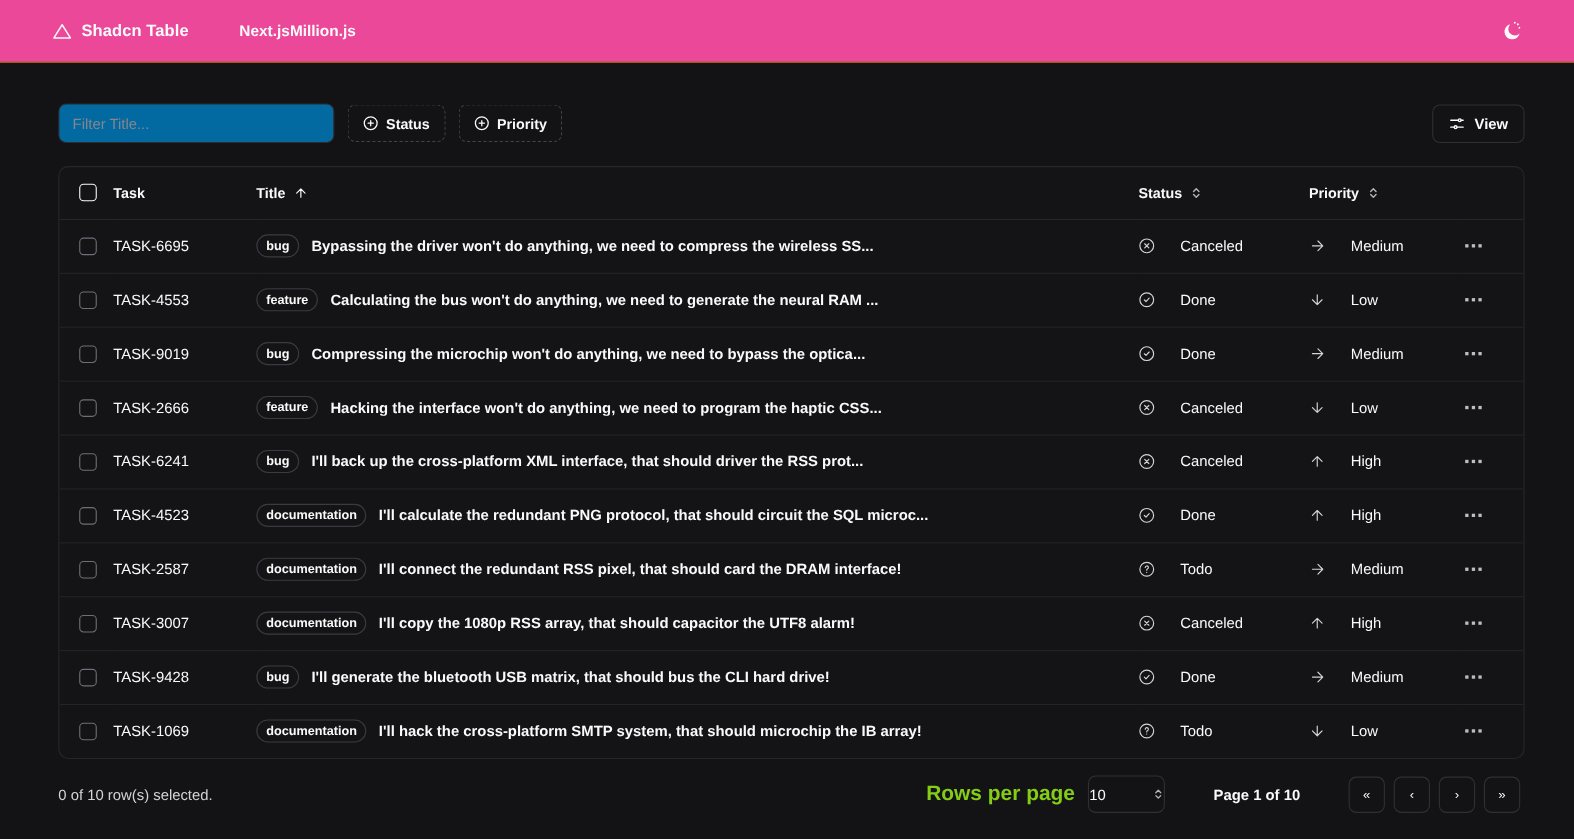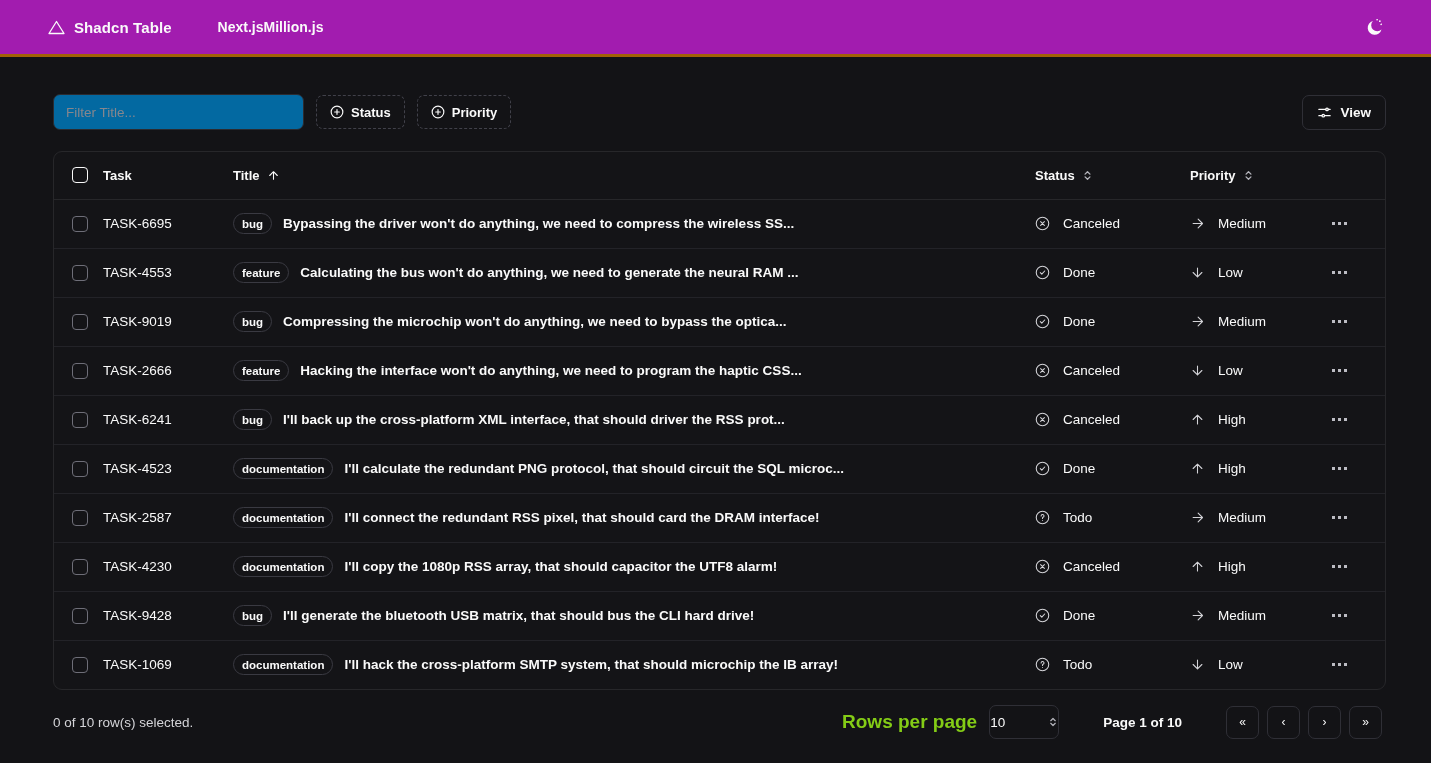--- a/index.html
+++ b/index.html
@@ -7,25 +7,25 @@
     width: 1431px; height: 763px;
     background: #131316;
     font-family: "Liberation Sans", sans-serif;
     color: #fafafa;
     overflow: hidden;
   }
 
   
   .topbar {
     height: 57px;
-    border-bottom: 3px solid #a16207;
+    border-bottom: 1px solid #a16207;
     display: flex;
     align-items: center;
     padding: 0 40px 0 48px;
-    background: #a21caf;
+    background: #ec4899;
   }
   .brand {
     display: flex;
     align-items: center;
     gap: 9px;
     margin-right: 46px;
   }
   .brand-logo svg { display: block; }
   .brand-title {
     font-size: 15px;
@@ -171,21 +171,21 @@
   }
   .title-text {
     font-size: 13.5px;
     font-weight: bold;
     color: #fafafa;
     white-space: nowrap;
     overflow: hidden;
     text-overflow: ellipsis;
   }
 
-  .cell-icon-text { display: flex; align-items: center; gap: 13px; text-align: center; }
+  .cell-icon-text { display: flex; align-items: center; gap: 23px; text-align: center; }
   .cell-icon-text .lbl { font-size: 13.5px; color: #fafafa; }
 
   .row-actions {
     width: 28px; height: 28px;
     display: flex; align-items: center; justify-content: center;
     gap: 3px;
     border: none; background: transparent;
     border-radius: 6px;
     cursor: pointer;
   }
@@ -628,21 +628,21 @@
                 <span class="dot"></span>
                 <span class="dot"></span>
                 <span class="dot"></span>
               </button>
             </td>
           </tr>
           <tr>
             <td class="col-check">
               <span class="checkbox"></span>
             </td>
-            <td class="col-task"><span class="task-id">TASK-4230</span></td>
+            <td class="col-task"><span class="task-id">TASK-3007</span></td>
             <td class="col-title">
               <div class="title-cell">
                 <span class="badge">documentation</span>
                 <span class="title-text">I'll copy the 1080p RSS array, that should capacitor the UTF8 alarm!</span>
               </div>
             </td>
             <td class="col-status">
               <div class="cell-icon-text">
                 <span>
                   <svg width="15" height="15" viewBox="0 0 24 24" fill="none" stroke="#d4d4d8" stroke-width="1.7" stroke-linecap="round" stroke-linejoin="round">

